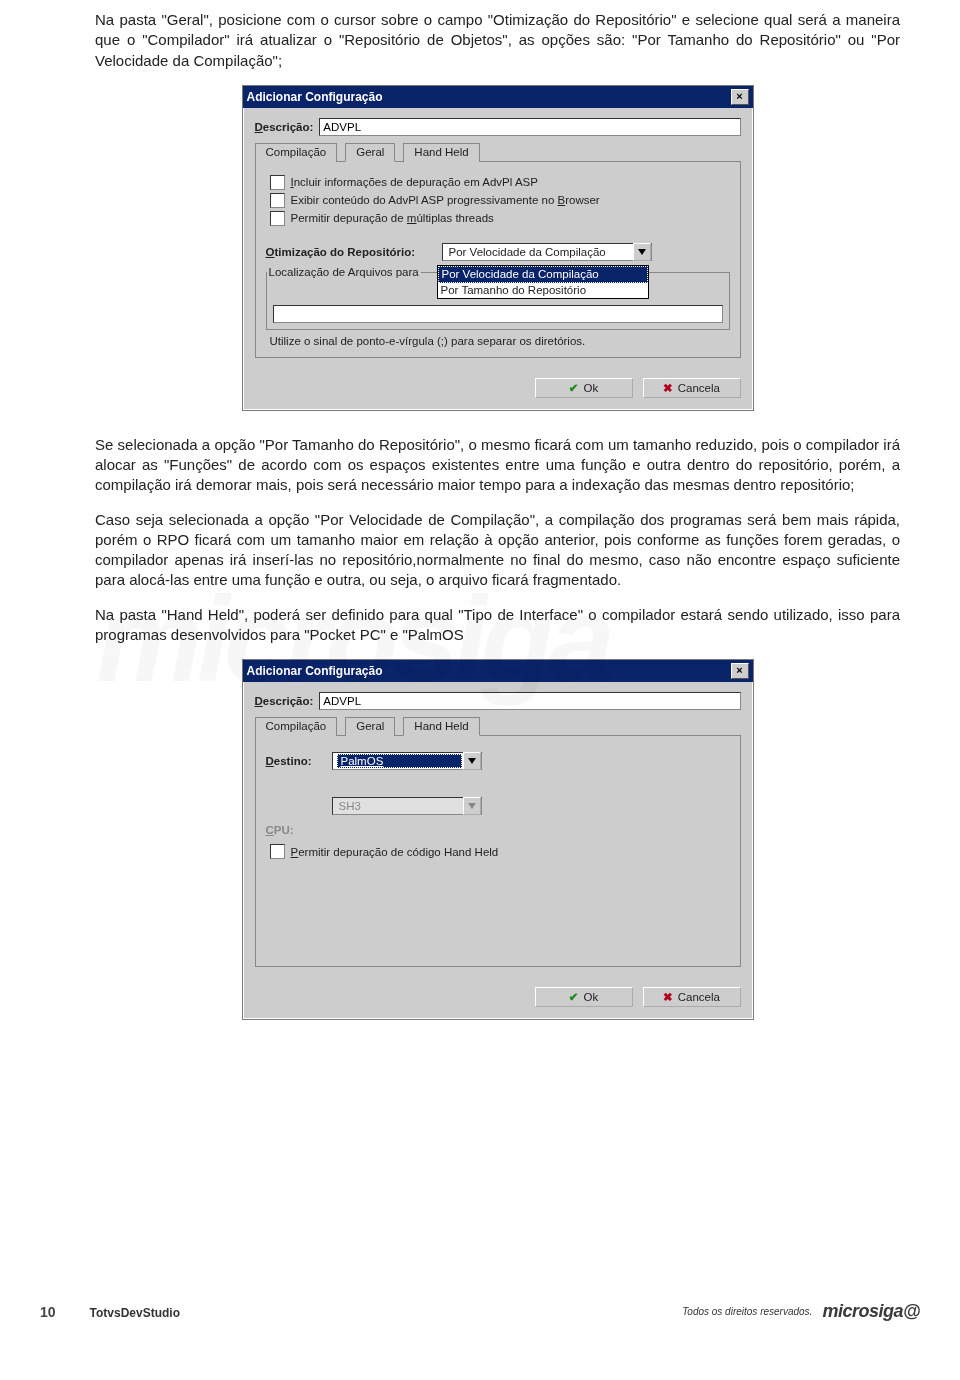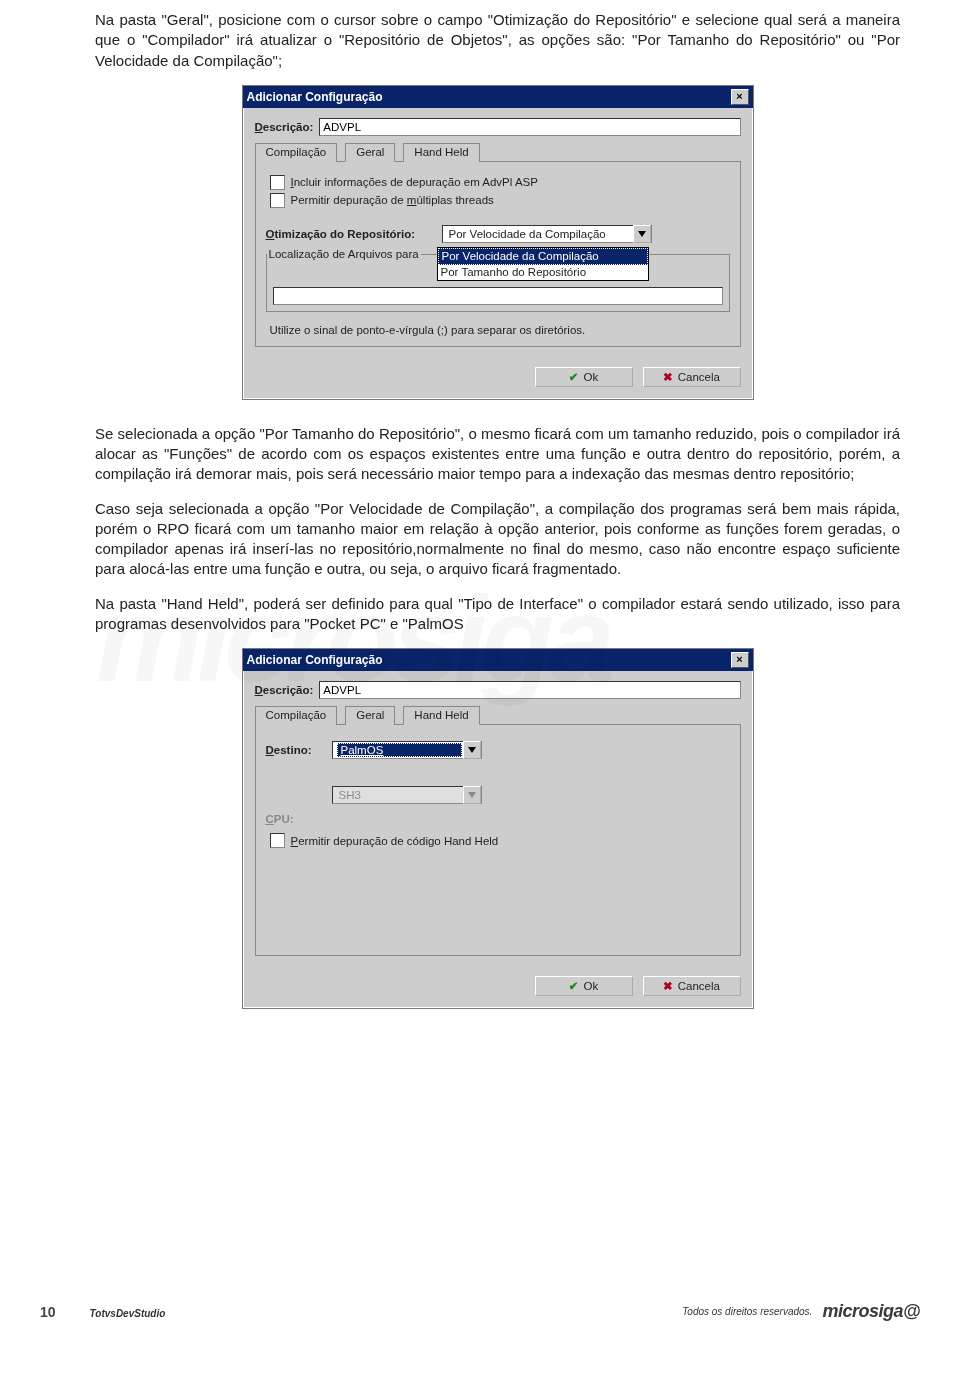--- a/index.html
+++ b/index.html
@@ -20,30 +20,30 @@
   .chkbox { width:13px; height:13px; border:1px inset #888; background:#fff; display:inline-block; margin-right:6px; vertical-align:middle;}
   .chkrow { margin:3px 0 3px 4px; display:flex; align-items:center; font-size:11.5px;}
   .selectbox { display:flex; align-items:center; justify-content:space-between; background:#fff; width:210px; padding-right:0;}
   .selectbox .sval{ padding:0 3px; flex:1; overflow:hidden; white-space:nowrap;}
   .dropbtn { width:16px; height:16px; background:#CDCDCD; border:1px outset #fff; display:flex; align-items:center; justify-content:center;}
   .dropbtn svg{width:8px;height:6px;}
   .dropdownlist { background:#fff; border:1px solid #000; font-size:11.5px; line-height:15px; }
   .dropdownlist .opt{ padding:0 3px; }
   .dropdownlist .opt.sel{ background:#0A246A; color:#fff; border:1px dotted #fff; box-sizing:border-box;}
   .widetext{ width:100%; }
-  .utiltext{ font-size:11.5px; margin-top:12px; padding-left:4px;}
+  .utiltext{ font-size:11.5px; margin-top:5px; padding-left:4px;}
   .btnrow { display:flex; justify-content:flex-end; gap:10px; padding:10px 12px 12px 0;}
   .winbtn { display:flex; align-items:center; gap:5px; border:1px outset #fff; background:#CDCDCD; font-size:11.5px; padding:2px 12px; min-width:72px; justify-content:center;}
   .okicon{ color:#1a8a1a; font-weight:bold;}
   .xicon{ color:#b00020; font-weight:bold;}
   .disabled-lbl{ color:#888;margin-top:48px; }
   .selectbox.disabled{ background:#e0e0e0; color:#888;}
   .footer{ position:absolute; bottom:18px; left:0; width:100%; display:flex; align-items:center; font-size:10px; justify-content:space-between; padding:0 40px 0 40px; box-sizing:border-box;}
   .footer .pg{ font-weight:bold; font-size:14px; margin-right:10px; color:#444;}
-  .footer .fn{ font-style:italic; font-weight:bold; font-size:10px; color:#333;}
+  .footer .fn{ font-weight:bold; font-size:12px; color:#333;}
   .footer .right{ display:flex; align-items:center; gap:10px; font-style:italic; font-size:10px; color:#333;}
   .brand{ font-weight:bold; font-style:italic; font-size:18px; color:#3a3a3a; letter-spacing:-0.5px;}
   .brand .at{ font-style:italic;}
   .wm{ position:absolute; left:10%; top:570px; font-size:120px; color:rgba(0,0,0,0.03); font-weight:bold; font-style:italic; letter-spacing:-6px; pointer-events:none; user-select:none;}
   .glegend{  font-size:11.5px; position:relative; top:-1px;}
 </style>
 </head>
 <body>
 
 <div class="page">
@@ -63,20 +63,24 @@
       </div>
       <div class="tabs">
         <div class="tab">Compilação</div>
         <div class="tab active">Geral</div>
         <div class="tab">Hand Held</div>
       </div>
       <div class="tabpanel">
         <div class="chkrow">
             <span class="chkbox"></span>
             <span><span class="underline-letter">I</span><span>ncluir informações de depuração em AdvPl ASP</span></span>
+          </div>
+        <div class="chkrow">
+            <span class="chkbox"></span>
+            <span><span>Exibir conteúdo do AdvPl ASP progressivamente no </span><span class="underline-letter">B</span><span>rowser</span></span>
           </div>
         <div class="chkrow">
             <span class="chkbox"></span>
             <span><span>Permitir depuração de </span><span class="underline-letter">m</span><span>últiplas threads</span></span>
           </div>
 
         <div style="height:14px"></div>
         <div class="row">
           <span class="lbl" style="width:170px"><span class="underline-letter">O</span><span>timização do Repositório:</span></span>
           <div class="selectbox">

